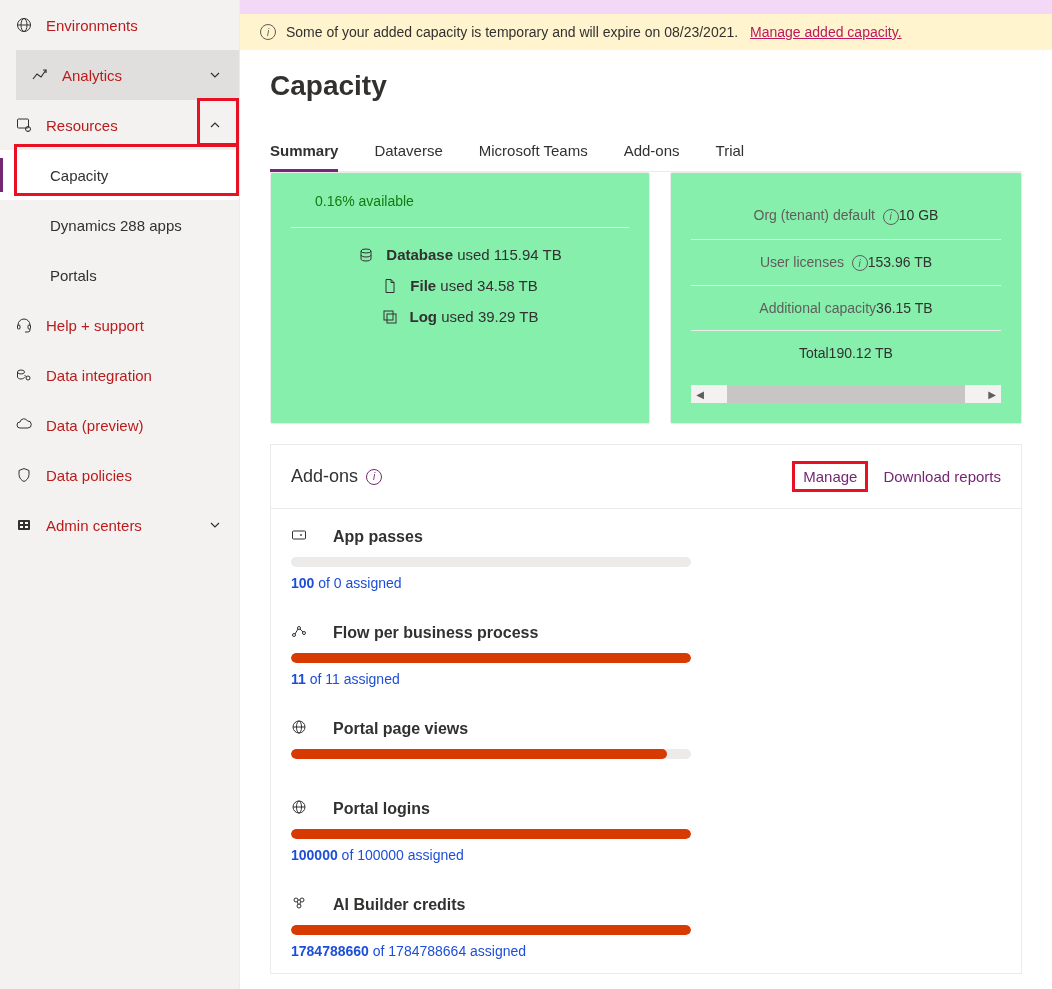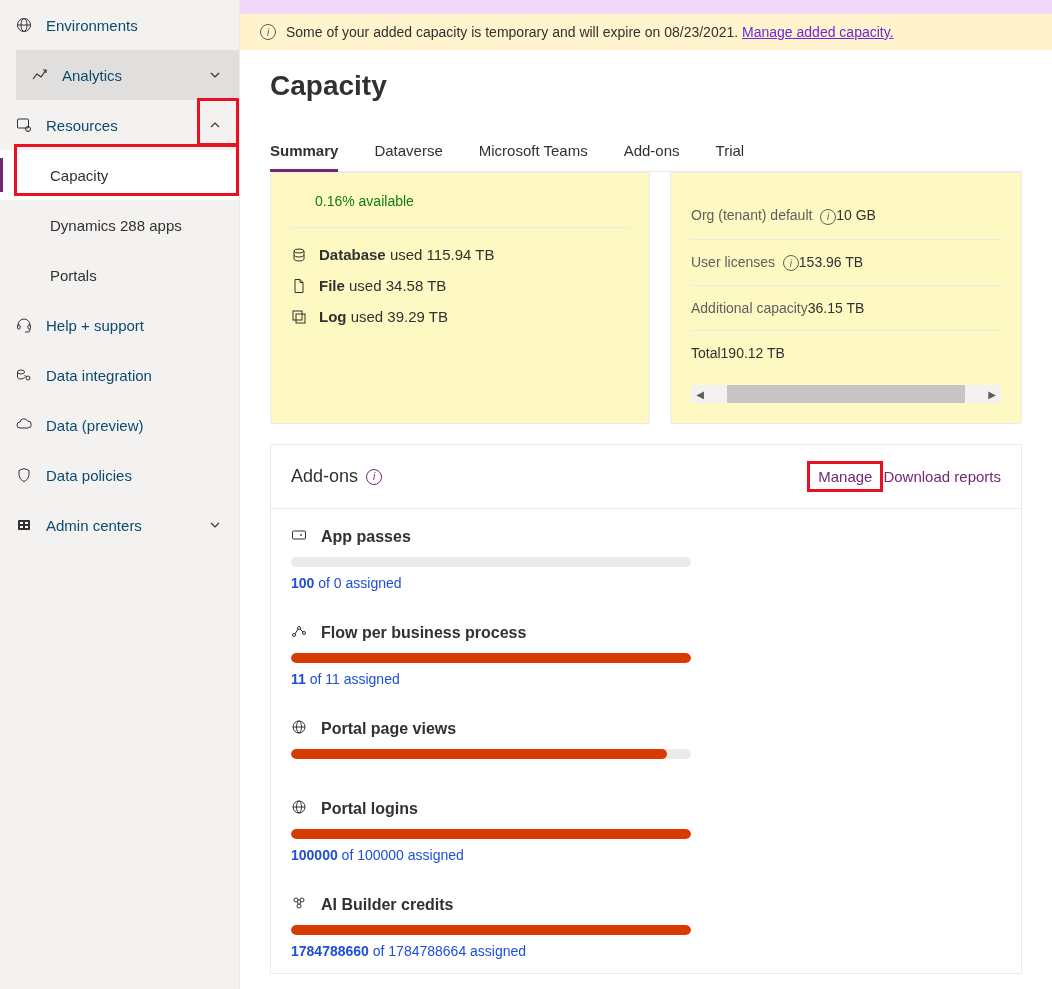--- a/index.html
+++ b/index.html
@@ -1,58 +1,58 @@
 <!DOCTYPE html>
 <html><head>
 <meta charset="utf-8">
 <style>
   * { box-sizing: border-box; margin: 0; padding: 0; }
   body { font-family: "Segoe UI", -apple-system, sans-serif; font-size: 14px; color: #323130; background: #fff; width: 1052px; height: 989px; overflow: hidden; display:flex; }
   .sidebar { width: 240px; background: #f3f2f1; border-right: 1px solid #edebe9; flex-shrink:0; }
   .sidebar-item { display:flex; align-items:center; height:50px; padding:0 16px; cursor:pointer; gap:14px; position:relative; }
   .sidebar-item.expandable { background:#e1dfdd;margin-left:16px; }
-  .sidebar-item .label { font-size:15px; color:#0c4a6e; flex:1; }
+  .sidebar-item .label { font-size:15px; color:#b91c1c; flex:1; }
   .sidebar-item .chev { margin-left:auto; }
   .sidebar-sub { padding-left:50px; height:50px; display:flex; align-items:center; cursor:pointer; font-size:15px; }
   .sidebar-sub.active { background:#fff; position:relative; }
   .sidebar-sub.active::before { content:''; position:absolute; left:0; top:8px; bottom:8px; width:3px; background:#742774; }
   .redbox1 { position:absolute; border:3px solid #e81123; pointer-events:none; }
   .main { flex:1; display:flex; flex-direction:column; overflow:hidden; }
   .purple-strip { height:14px; background:#f3d9f7; }
   .banner { background:#fff4ce; padding:10px 20px; display:flex; align-items:center; gap:10px; font-size:14px; color:#323130; }
-  .banner a { color:#6d28d9; text-decoration:underline; }
+  .banner a { color:#be185d; text-decoration:underline;margin-left:8px; }
   .content { padding:20px 30px; overflow-y:auto; flex:1; }
   h1.page-title { font-size:28px; font-weight:600; margin-bottom:30px; }
   .tabs { display:flex; gap:36px; border-bottom:1px solid #edebe9; margin-bottom:0; }
   .tab { padding:10px 0 12px; font-size:15px; cursor:pointer; position:relative; color:#323130;text-align:center; }
   .tab.active { font-weight:600; }
   .tab.active::after { content:''; position:absolute; left:0; right:0; bottom:-1px; height:3px; background:#742774; }
   .cards-row { display:flex; gap:20px; margin-top:0; }
-  .card { border:1px solid #edebe9; border-radius:2px; padding:20px; background:#fef9c3; }
+  .card { border:1px solid #edebe9; border-radius:2px; padding:20px; background:#86efac; }
   .card.left { width:380px; }
   .card.right { flex:1; min-width:0; }
   .available-text { color:#107c10; font-size:14px; margin-left:24px; margin-bottom:18px; }
   .divider { border-top:1px solid #edebe9; margin:0 0 18px 0; }
-  .usage-row { display:flex; align-items:center; gap:12px; margin:14px 0; font-size:15px; }
+  .usage-row { display:flex; align-items:center; gap:12px; margin:14px 0; font-size:15px;justify-content:center; }
   .usage-row .b { font-weight:600; }
   .info-table { width:100%; }
-  .info-row { display:flex; justify-content:flex-start; padding:14px 0; border-bottom:1px solid #edebe9; font-size:14px; color:#605e5c; }
+  .info-row { display:flex; justify-content:center; padding:14px 0; border-bottom:1px solid #edebe9; font-size:14px; color:#605e5c; }
   .info-row:last-child { border-bottom:none; }
   .info-row .val { color:#323130; }
   .info-row.total { color:#323130; }
   .hscroll { height:18px; background:#f3f2f1; display:flex; align-items:center; margin-top:10px; position:relative; }
   .hscroll .track { flex:1; height:18px; background:#c8c6c4; margin:0 18px; }
   .hscroll .arrow { width:18px; height:18px; display:flex; align-items:center; justify-content:center; color:#605e5c; font-size:10px; }
   .addons-card { border:1px solid #edebe9; margin-top:20px; padding:0; }
   .addons-header { display:flex; align-items:center; padding:16px 20px; border-bottom:1px solid #edebe9; }
   .addons-header h2 { font-size:18px; font-weight:400; display:flex; align-items:center; gap:8px; }
-  .addons-links { margin-left:auto; display:flex; gap:0; align-items:center; }
+  .addons-links { margin-left:auto; display:flex; gap:15px; align-items:center; }
   .addons-links a { color:#742774; font-size:15px; text-decoration:none; cursor:pointer; }
   .addon-item { padding:18px 20px 14px; }
-  .addon-title { display:flex; align-items:center; gap:14px; font-size:16px; font-weight:600; margin-bottom:10px; }
+  .addon-title { display:flex; align-items:center; gap:26px; font-size:16px; font-weight:600; margin-bottom:10px; }
   .addon-bar { height:10px; background:#edebe9; border-radius:5px; overflow:hidden; margin-bottom:8px; width:400px; }
   .addon-bar .fill { height:100%; background:#d83b01; border-radius:5px; }
   .addon-status { font-size:14px; color:#1d4ed8; }
   .addon-status .b { font-weight:600; }
   svg { flex-shrink:0; }
   .icon-small { width:16px; height:16px; }
   .info-circle { display:inline-flex; width:16px; height:16px; border:1px solid #605e5c; border-radius:50%; align-items:center; justify-content:center; font-size:10px; font-style:italic; color:#605e5c; }
   .info-circle.purple { border-color:#742774; color:#742774; }
   .redbox-manage { border:3px solid #e81123; padding:4px 8px; display:inline-block; }
 </style>

